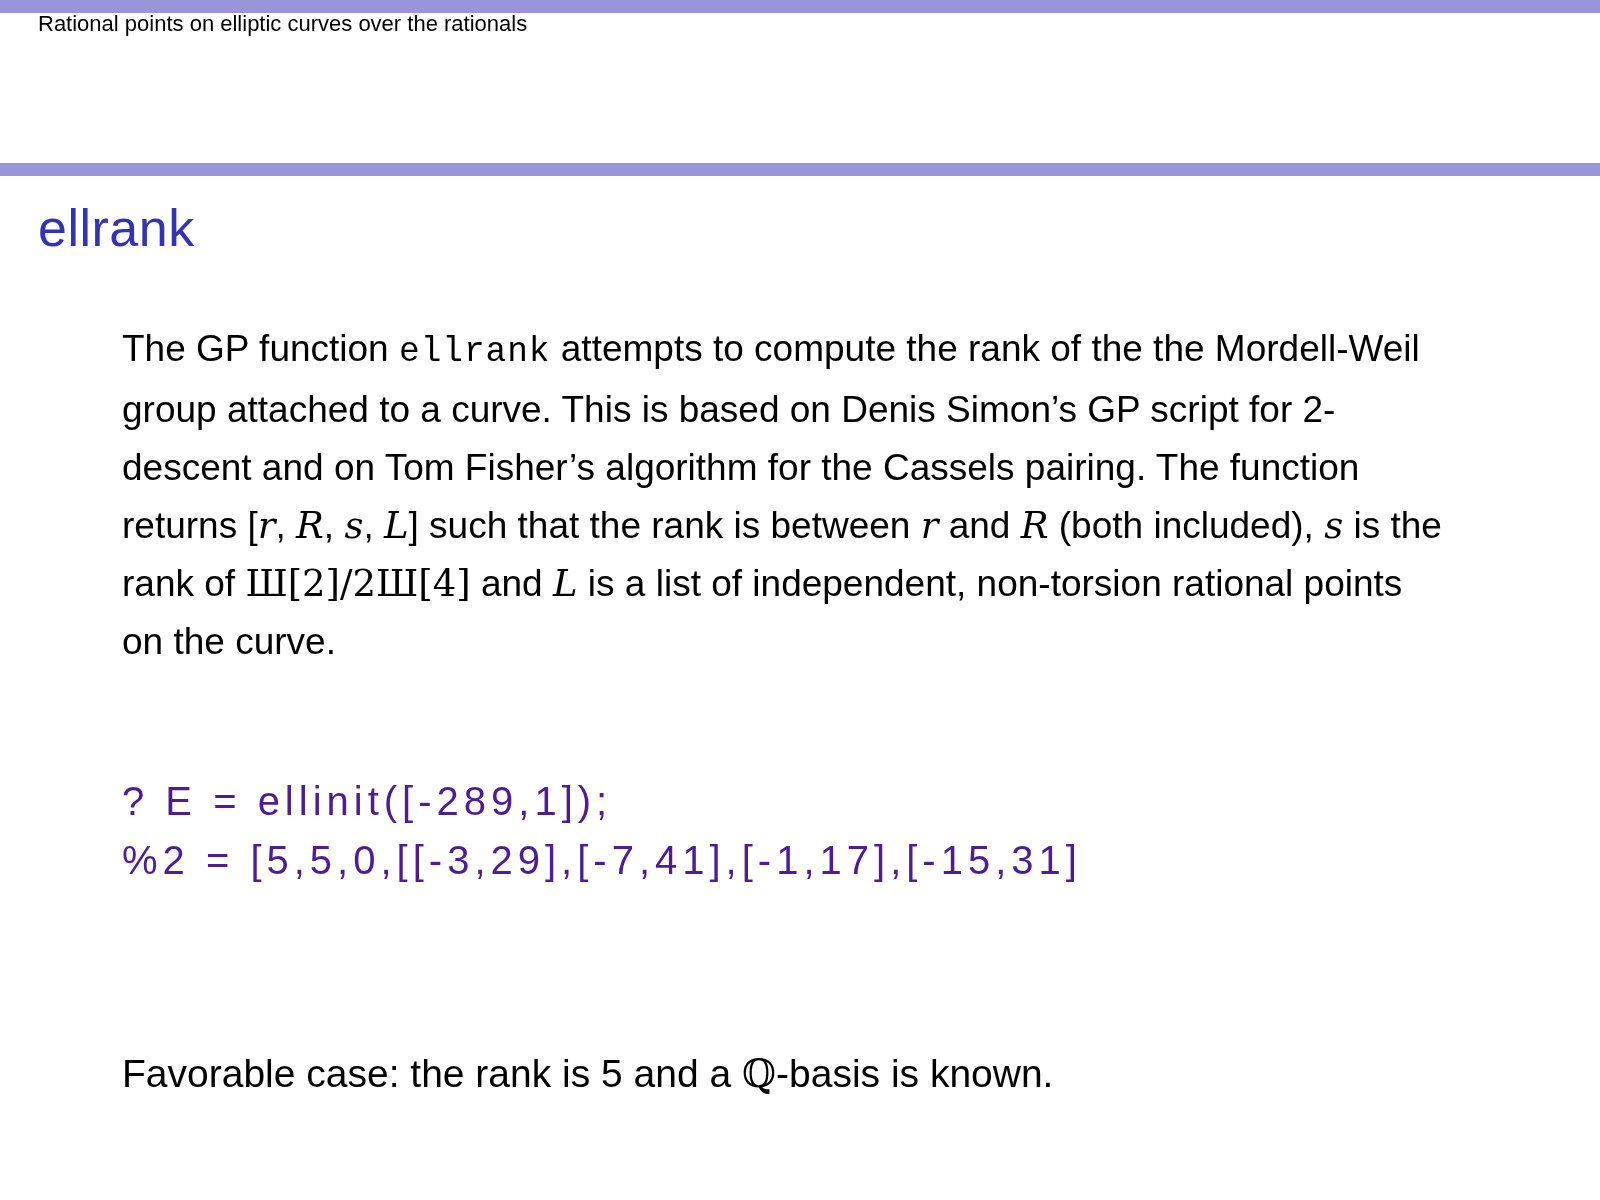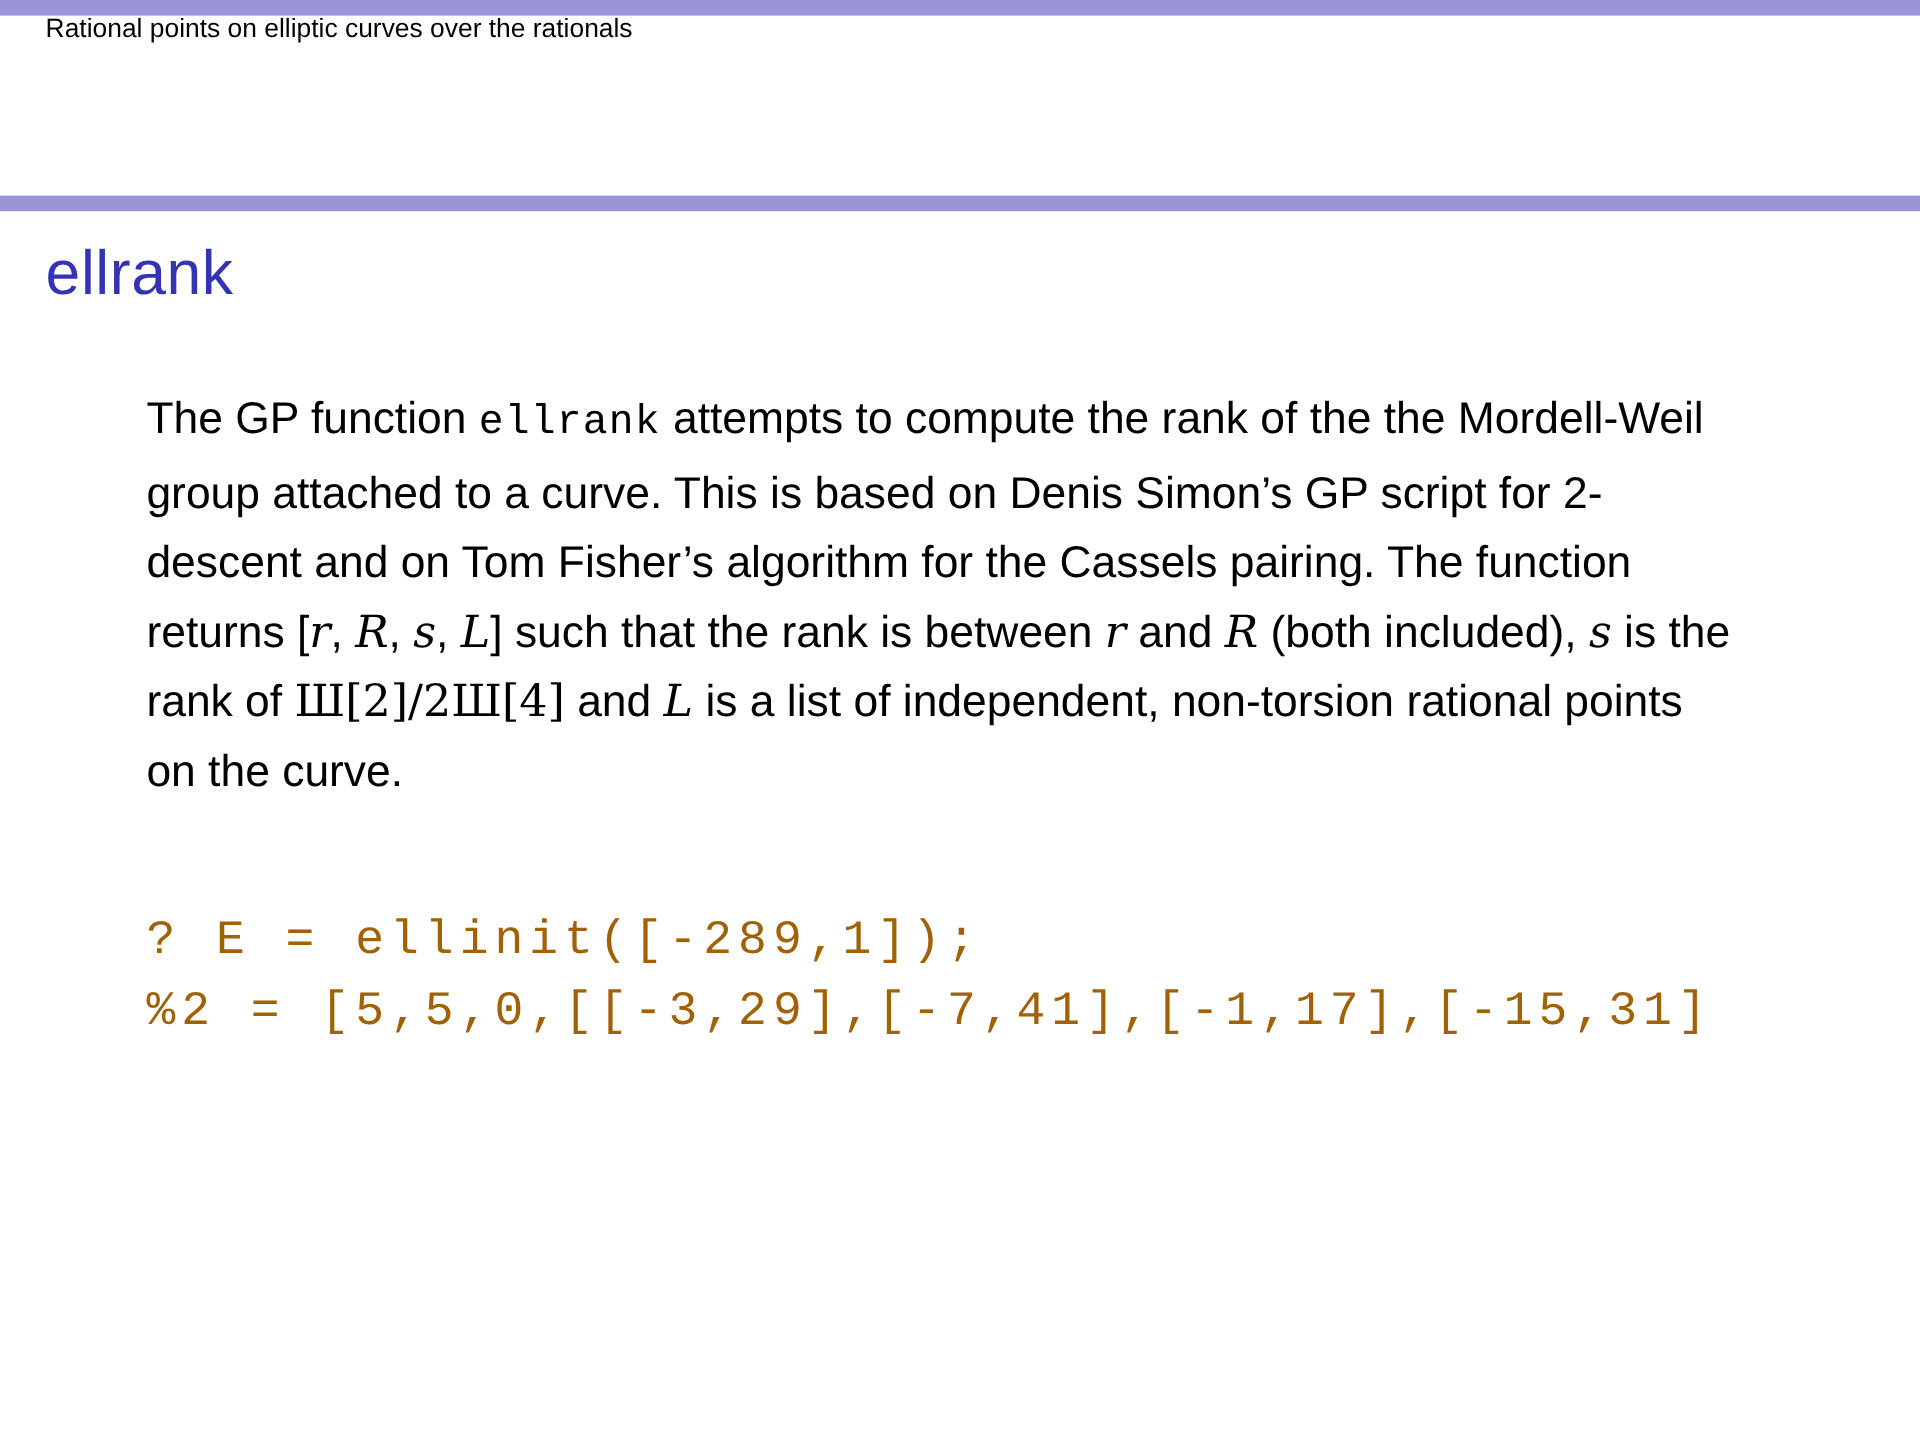--- a/index.html
+++ b/index.html
@@ -61,27 +61,27 @@
   .mvar {
     font-family: "DejaVu Serif", serif;
     font-style: italic;
   }
   .sha-seg {
     font-family: "DejaVu Serif", serif;
     font-style: normal;
   }
   .code-block {
     position: absolute;
-    top: 755px;
+    top: 772px;
     left: 122px;
-    font-family: Liberation Mono, monospace;
+    font-family: Liberation Sans, sans-serif;
     font-size: 40px;
     line-height: 59px;
     letter-spacing: 5px;
-    color: #a16207;
+    color: #4c1d95;
   }
   .code-line {
     white-space: pre;
   }
   .conclusion {
     position: absolute;
     top: 1045px;
     left: 122px;
     width: 1360px;
     margin: 0;
@@ -106,14 +106,15 @@
 
   <h1 class="slide-title">ellrank</h1>
 
   <p class="body-paragraph"><span>The GP function </span><span class="mono">ellrank</span><span> attempts to compute the rank of the the Mordell-Weil group attached to a curve. This is based on Denis Simon’s GP script for 2-descent and on Tom Fisher’s algorithm for the Cassels pairing. The function returns [</span><span class="mvar">r</span><span>, </span><span class="mvar">R</span><span>, </span><span class="mvar">s</span><span>, </span><span class="mvar">L</span><span>] such that the rank is between </span><span class="mvar">r</span><span> and </span><span class="mvar">R</span><span> (both included), </span><span class="mvar">s</span><span> is the rank of </span><span class="sha-seg">Ш[2]/2Ш[4]</span><span> and </span><span class="mvar">L</span><span> is a list of independent, non-torsion rational points on the curve.</span></p>
 
   <div class="code-block">
     <div class="code-line">? E = ellinit([-289,1]);</div>
     <div class="code-line">%2 = [5,5,0,[[-3,29],[-7,41],[-1,17],[-15,31]</div>
   </div>
 
+  <p class="conclusion"><span>Favorable case: the rank is 5 and a </span><span class="bbq">ℚ</span><span>-basis is known.</span></p>
 
 </div>
 
 </body></html>

